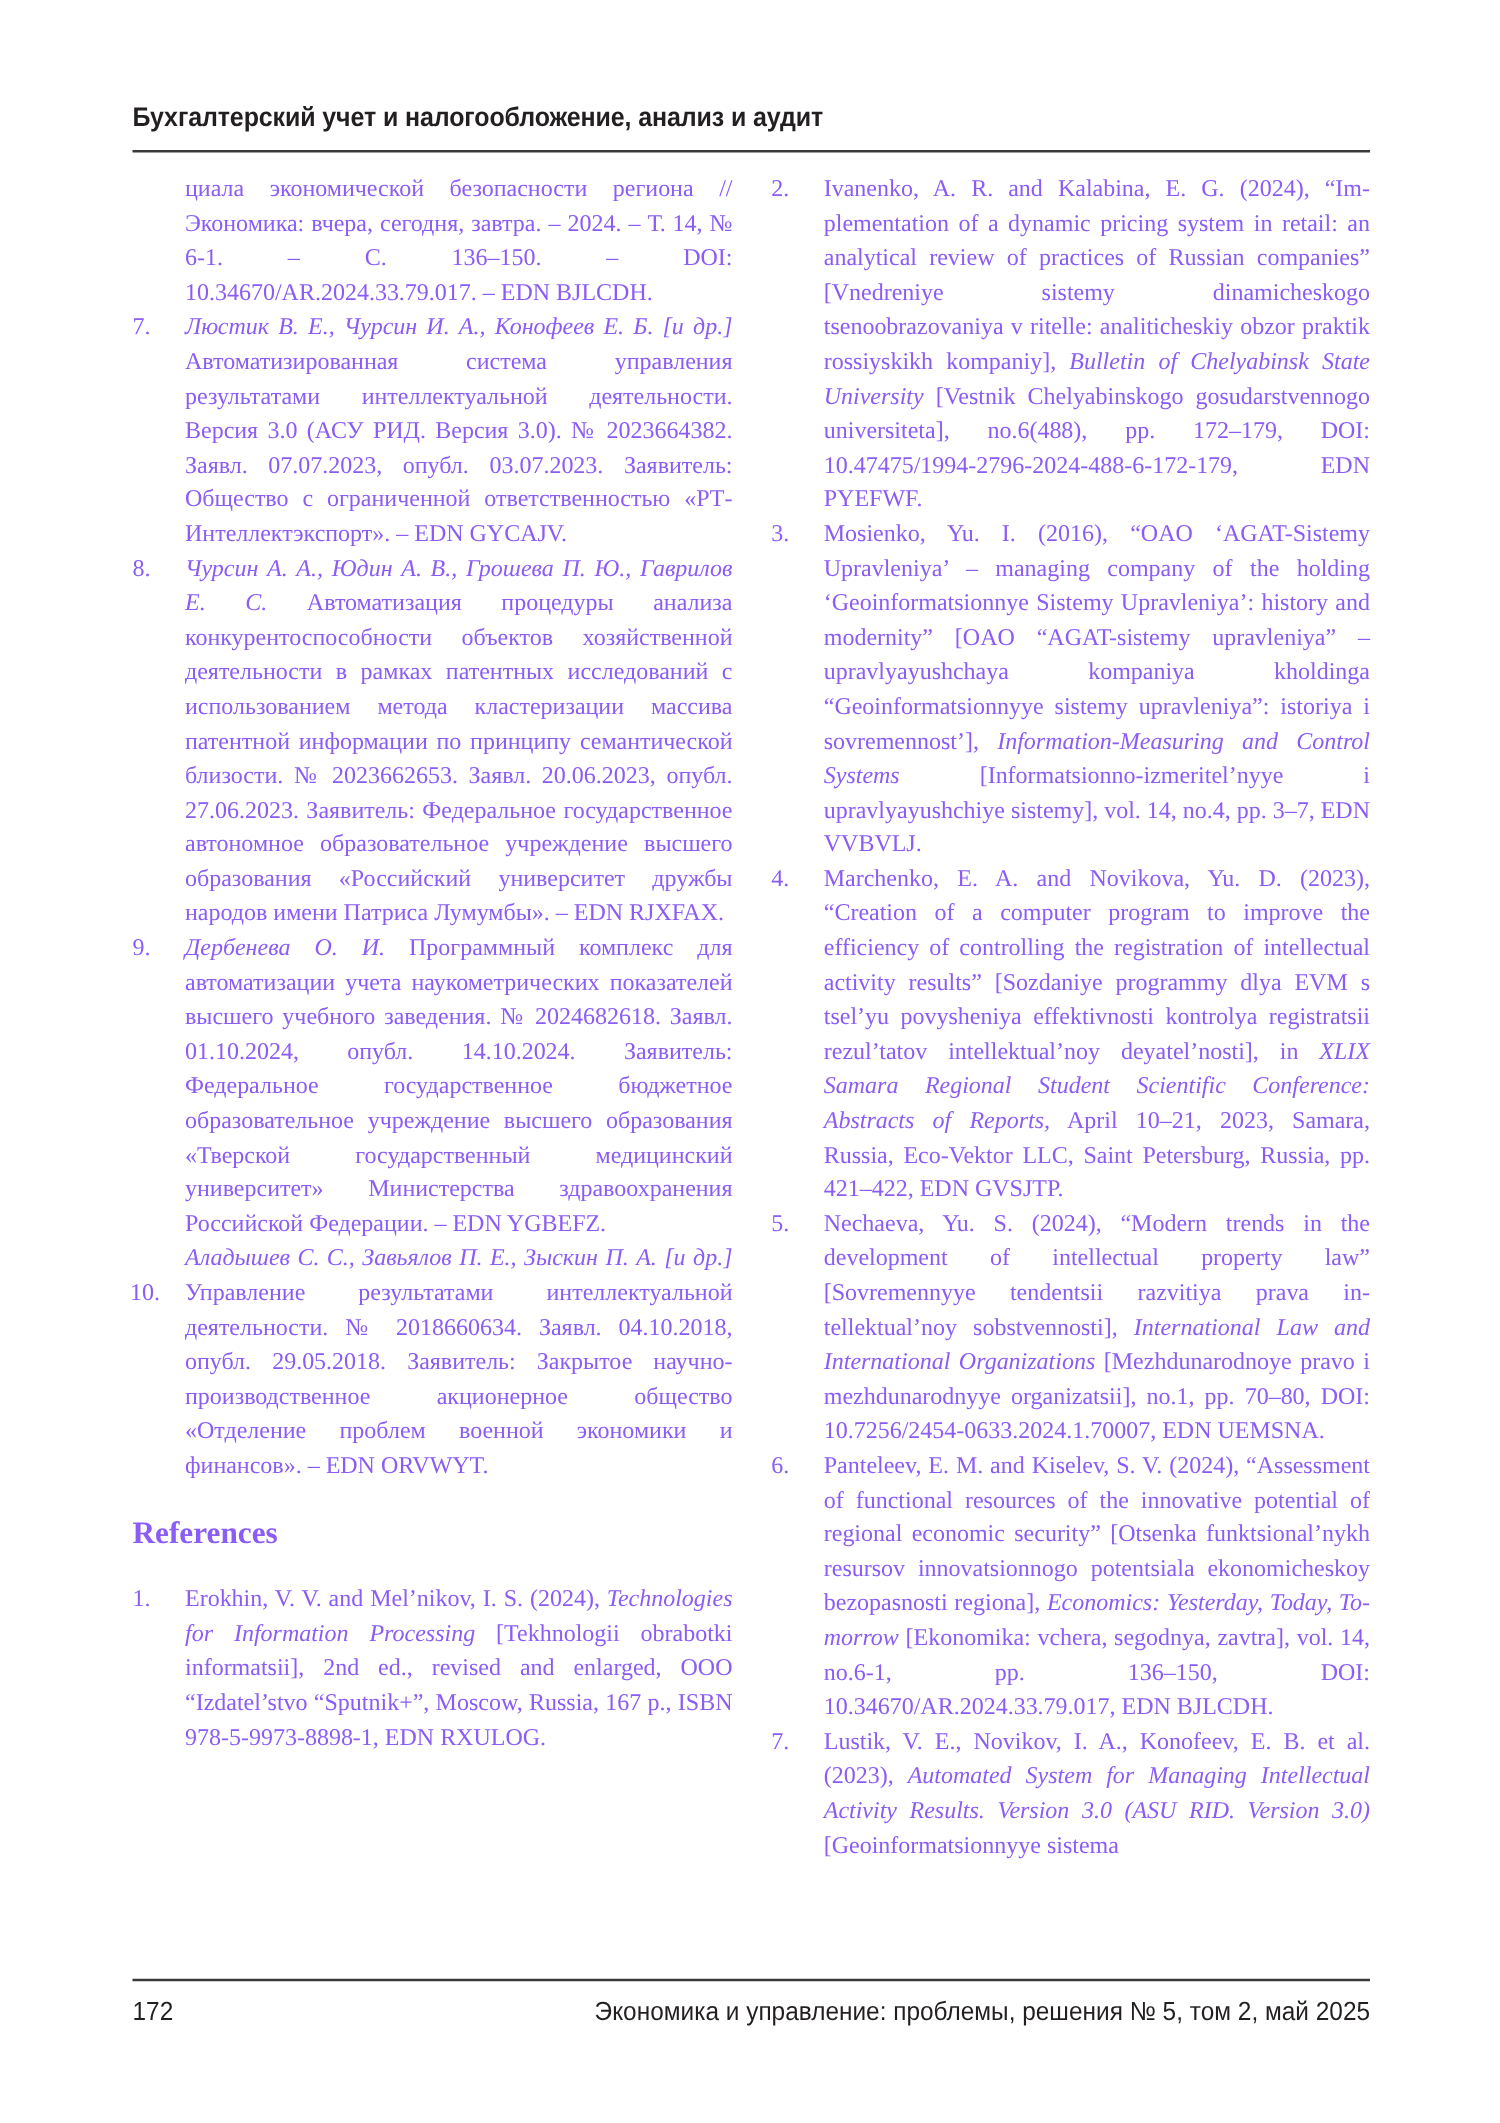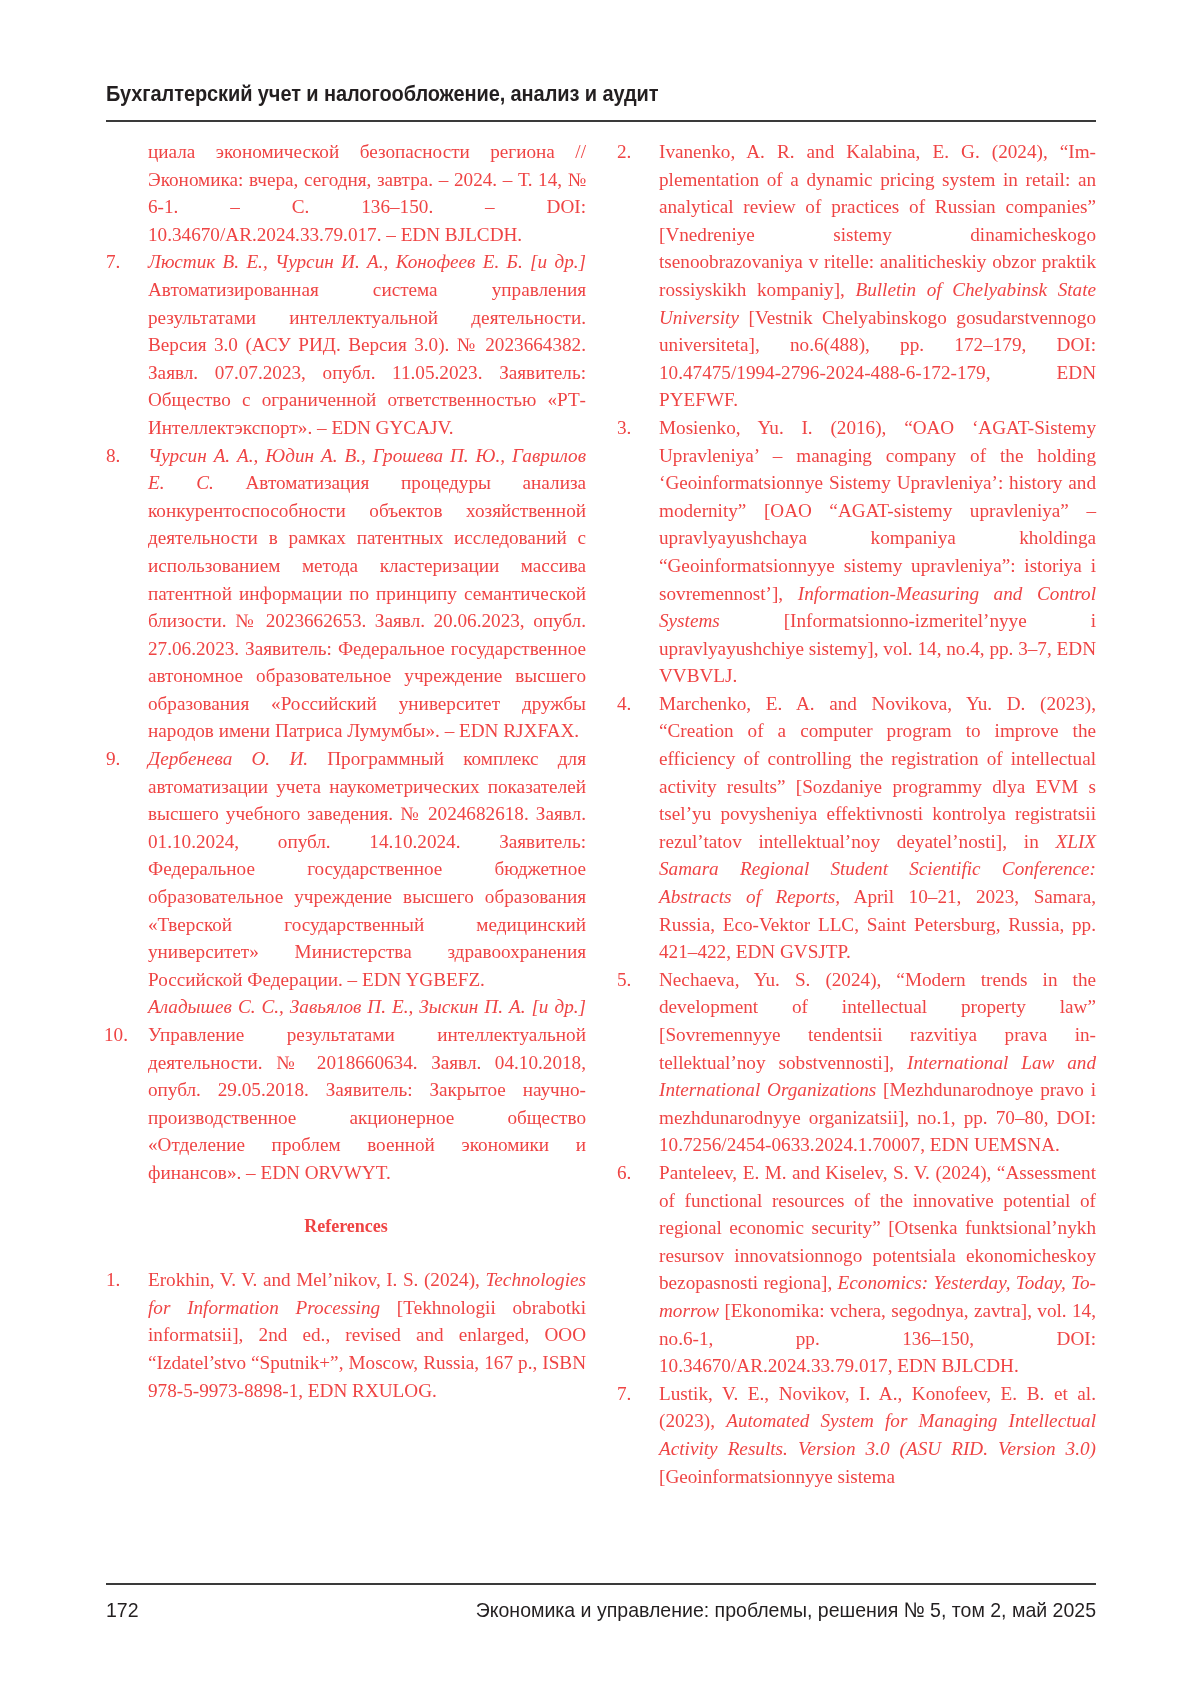--- a/index.html
+++ b/index.html
@@ -6,50 +6,50 @@
   body { width: 1200px; height: 1698px; position: relative; overflow: hidden; }
   .page { position: absolute; left: 0; top: 0; width: 1200px; height: 1192px; background: #fff; color: #231f20; }
   .running-head {
     position: absolute; left: 106px; top: 82px;
     font-family: "Liberation Sans", sans-serif; font-weight: bold; font-size: 21.5px;
     color: #231f20; letter-spacing: -0.1px; transform: scaleX(0.93); transform-origin: left center;
   }
   .rule { position: absolute; left: 106px; width: 990px; height: 2px; background: #3a3a3a; }
   .rule.top { top: 120px; }
   .rule.bottom { top: 1583px; }
-  .col { position: absolute; top: 138px; font-family: "Liberation Serif", serif; font-size: 19.2px; line-height: 27.6px; color: #ef4444; }
+  .col { position: absolute; top: 138px; font-family: "Liberation Serif", serif; font-size: 19.2px; line-height: 27.6px; color: #8b5cf6; }
   .col.left { left: 106px; width: 480px; }
   .col.right { left: 617px; width: 479px; }
   .ref { position: relative; padding-left: 42px; text-align: justify; hyphens: manual; }
   .ref .num { position: absolute; left: 0; top: 0; }
   .ref.wide .num { left: -2px; margin-top: 28px; }
   .ref.cont { padding-left: 42px; }
   .ref i { font-style: italic; }
   .section-title {
-    text-align: center; font-weight: bold; font-size: 18px; margin: 26px 0 26px 0; padding-left: 0;
+    font-weight: bold; font-size: 25px; margin: 26px 0 26px 0; padding-left: 0;
   }
   .footer-page { position: absolute; left: 106px; top: 1598px; font-family: "Liberation Sans", sans-serif; font-size: 21px; color: #231f20; transform: scaleX(0.93); transform-origin: left center; }
   .footer-journal { position: absolute; right: 104px; top: 1598px; font-family: "Liberation Sans", sans-serif; font-size: 21px; color: #231f20; transform: scaleX(0.93); transform-origin: right center; white-space: nowrap; }
 </style>
 </head>
 <body>
 
 <div class="page">
 
   <div class="running-head">Бухгалтерский учет и налогообложение, анализ и аудит</div>
   <div class="rule top"></div>
 
   <div class="col left">
     <div class="ref cont">
       <span>циала экономической безопасности региона // Экономика: вчера, сегодня, завтра. – 2024. – Т. 14, № 6-1. – С. 136–150. – DOI: 10.34670/AR.2024.33.79.017. – EDN BJLCDH.</span>
     </div>
 
     <div class="ref">
       <span class="num">7.</span>
-      <i>Люстик В. Е., Чурсин И. А., Конофеев Е. Б. [и др.]</i><span> Автоматизированная система управ­ления результатами интеллектуальной дея­тельности. Версия 3.0 (АСУ РИД. Версия 3.0). № 2023664382. Заявл. 07.07.2023, опубл. 11.05.2023. Заявитель: Общество с ограни­ченной ответственностью «РТ-Интеллект­экспорт». – EDN GYCAJV.</span>
+      <i>Люстик В. Е., Чурсин И. А., Конофеев Е. Б. [и др.]</i><span> Автоматизированная система управ­ления результатами интеллектуальной дея­тельности. Версия 3.0 (АСУ РИД. Версия 3.0). № 2023664382. Заявл. 07.07.2023, опубл. 03.07.2023. Заявитель: Общество с ограни­ченной ответственностью «РТ-Интеллект­экспорт». – EDN GYCAJV.</span>
     </div>
 
     <div class="ref">
       <span class="num">8.</span>
       <i>Чурсин А. А., Юдин А. В., Грошева П. Ю., Гаврилов Е. С.</i><span> Автоматизация процедуры анализа конкурентоспособности объектов хозяйственной деятельности в рамках па­тентных исследований с использованием метода кластеризации массива патентной информации по принципу семантической близости. № 2023662653. Заявл. 20.06.2023, опубл. 27.06.2023. Заявитель: Федеральное государственное автономное образователь­ное учреждение высшего образования «Рос­сийский университет дружбы народов имени Патриса Лумумбы». – EDN RJXFAX.</span>
     </div>
 
     <div class="ref">
       <span class="num">9.</span>
       <i>Дербенева О. И.</i><span> Программный комплекс для автоматизации учета наукометрических показателей высшего учебного заведения. № 2024682618. Заявл. 01.10.2024, опубл. 14.10.2024. Заявитель: Федеральное госу­дарственное бюджетное образовательное учреждение высшего образования «Тверской государственный медицинский университет» Министерства здравоохранения Российской Федерации. – EDN YGBEFZ.</span>

